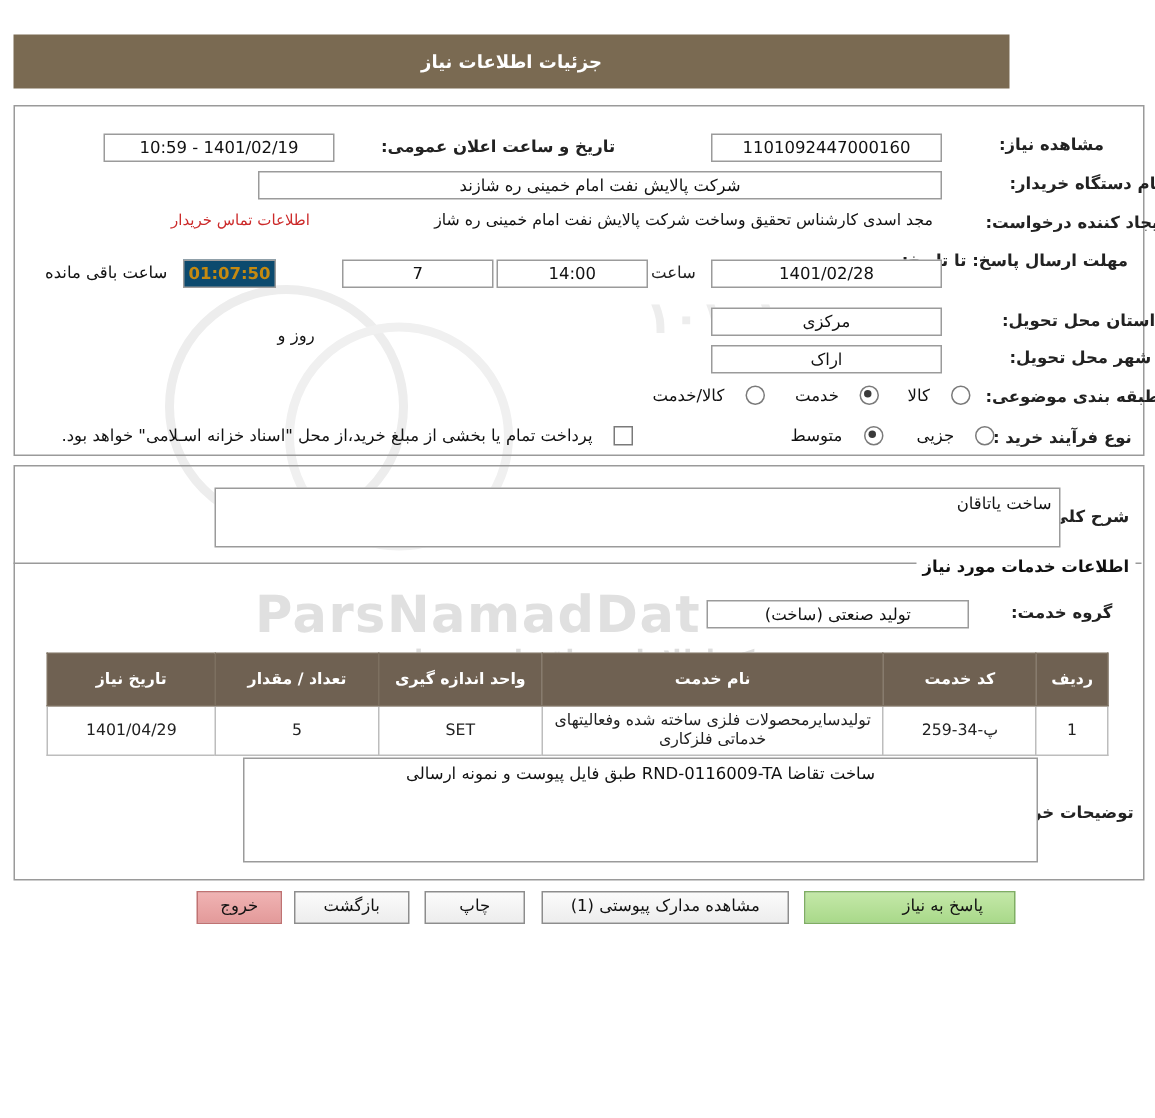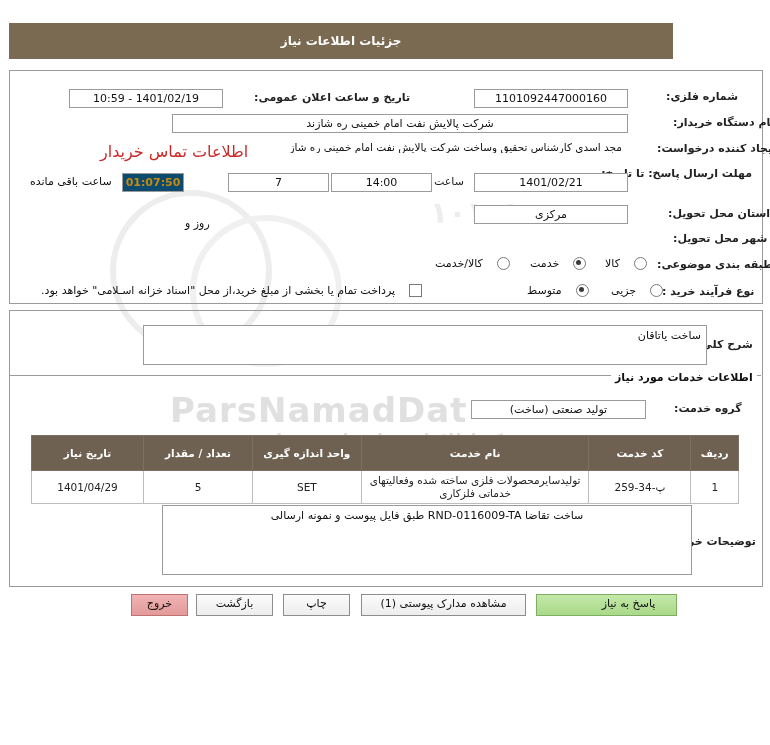--- a/index.html
+++ b/index.html
@@ -63,21 +63,21 @@
   .row{position:absolute;display:flex;align-items:center;}
   .lbl{
     font-weight:bold;font-size:11px;color:#222;text-align:right;
     white-space:nowrap;
   }
   .fld{
     border:1px solid #9b9b9b;background:#fff;height:17px;line-height:17px;
     font-size:11px;text-align:center;color:#111;overflow:hidden;white-space:nowrap;
     padding:0 2px;
   }
-  .link{color:#cc2a2a;font-size:16px;text-decoration:none;white-space:nowrap;}
+  .link{color:#cc2a2a;font-size:10px;text-decoration:none;white-space:nowrap;margin-left:14px;}
 
   .radio{
     display:inline-block;width:11px;height:11px;border:1px solid #7a7a7a;border-radius:50%;
     background:#fff;position:relative;vertical-align:middle;
   }
   .radio.on::after{
     content:"";position:absolute;left:2px;top:2px;width:5px;height:5px;border-radius:50%;background:#3a3a3a;
   }
   .checkbox{
     display:inline-block;width:11px;height:11px;border:1px solid #7a7a7a;background:#fff;vertical-align:middle;
@@ -134,47 +134,48 @@
     <div class="wm-text wm3">پایگاه اطلاع رسانی مناقصه و مزایده</div>
     <div class="wm-text wm4">۲۱ - ۸۸۱۹۴۲۳۵</div>
     <div class="wm-text wm5">۱۰۱۰۱</div>
   </div>
 
   <div class="titlebar">جزئیات اطلاعات نیاز</div>
 
   <div class="panel panel-1"></div>
 
   <div class="row" style="left:666px;top:90px;">
-    <span class="lbl">شماره فلزی:</span>
+    <span class="lbl">مشاهده نیاز:</span>
   </div>
   <div class="fld" style="position:absolute;left:474px;top:89px;width:148px;z-index:2;">1101092447000160</div>
 
   <div class="lbl" style="position:absolute;left:254px;top:91px;z-index:2;">تاریخ و ساعت اعلان عمومی:</div>
   <div class="fld" style="position:absolute;left:69px;top:89px;width:148px;z-index:2;">1401/02/19 - 10:59</div>
 
   <div class="lbl" style="position:absolute;left:673px;top:116px;z-index:2;">نام دستگاه خریدار:</div>
   <div class="fld" style="position:absolute;left:172px;top:114px;width:450px;z-index:2;">شرکت پالایش نفت امام خمینی  ره  شازند</div>
 
   <div class="lbl" style="position:absolute;left:657px;top:142px;z-index:2;">ایجاد کننده درخواست:</div>
   <div style="position:absolute;left:172px;top:141px;width:450px;text-align:right;font-size:10.5px;z-index:2;white-space:nowrap;overflow:hidden;">مجد اسدی کارشناس تحقیق وساخت شرکت پالایش نفت امام خمینی  ره  شاز</div>
   <a class="link" style="position:absolute;left:100px;top:142px;z-index:3;" href="#">اطلاعات تماس خریدار</a>
 
   <div class="lbl" style="position:absolute;left:672px;top:167px;width:80px;text-align:right;line-height:13px;z-index:2;">مهلت ارسال پاسخ: تا تاریخ:</div>
-  <div class="fld" style="position:absolute;left:474px;top:173px;width:148px;z-index:2;">1401/02/21</div>
+  <div class="fld" style="position:absolute;left:474px;top:173px;width:148px;z-index:2;">1401/02/28</div>
   <div class="lbl" style="position:absolute;left:434px;top:175px;z-index:2;font-weight:normal;">ساعت</div>
   <div class="fld" style="position:absolute;left:331px;top:173px;width:95px;z-index:2;">14:00</div>
   <div class="fld" style="position:absolute;left:228px;top:173px;width:95px;z-index:2;">7</div>
   <div style="position:absolute;left:185px;top:175px;font-size:11px;z-index:2;margin-top:42px;">روز و</div>
   <div class="timer" style="position:absolute;left:122px;top:173px;z-index:2;">01:07:50</div>
   <div style="position:absolute;left:30px;top:175px;font-size:11px;z-index:2;">ساعت باقی مانده</div>
 
   <div class="lbl" style="position:absolute;left:668px;top:207px;z-index:2;">استان محل تحویل:</div>
   <div class="fld" style="position:absolute;left:474px;top:205px;width:148px;z-index:2;">مرکزی</div>
 
   <div class="lbl" style="position:absolute;left:673px;top:232px;z-index:2;">شهر محل تحویل:</div>
+  <div class="fld" style="position:absolute;left:474px;top:230px;width:148px;z-index:2;">اراک</div>
 
   <div class="lbl" style="position:absolute;left:657px;top:258px;z-index:2;">طبقه بندی موضوعی:</div>
   <div class="opt" style="position:absolute;left:605px;top:257px;z-index:2;">
     <span class="radio"></span>
     <span>کالا</span>
   </div>
   <div class="opt" style="position:absolute;left:530px;top:257px;z-index:2;">
     <span class="radio on"></span>
     <span>خدمت</span>
   </div>

